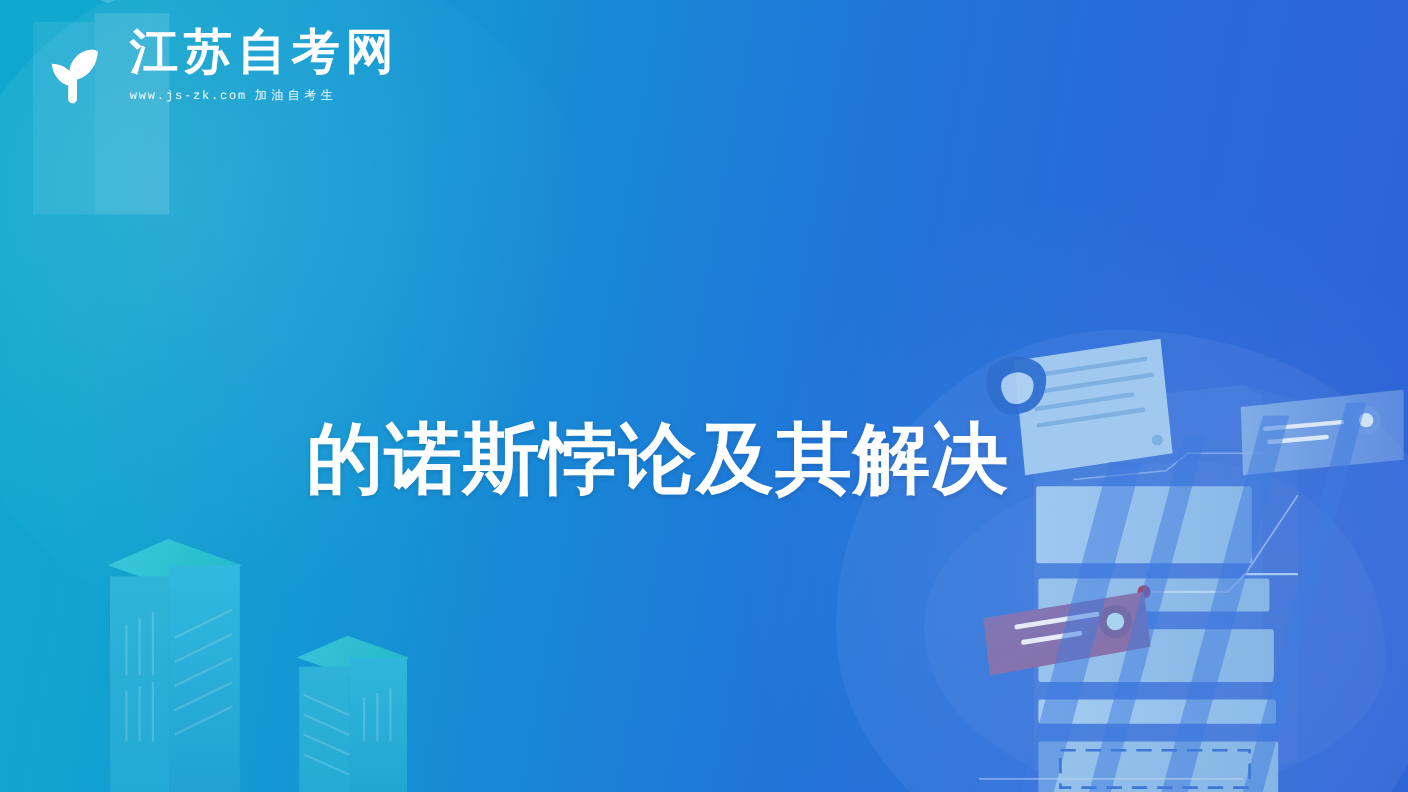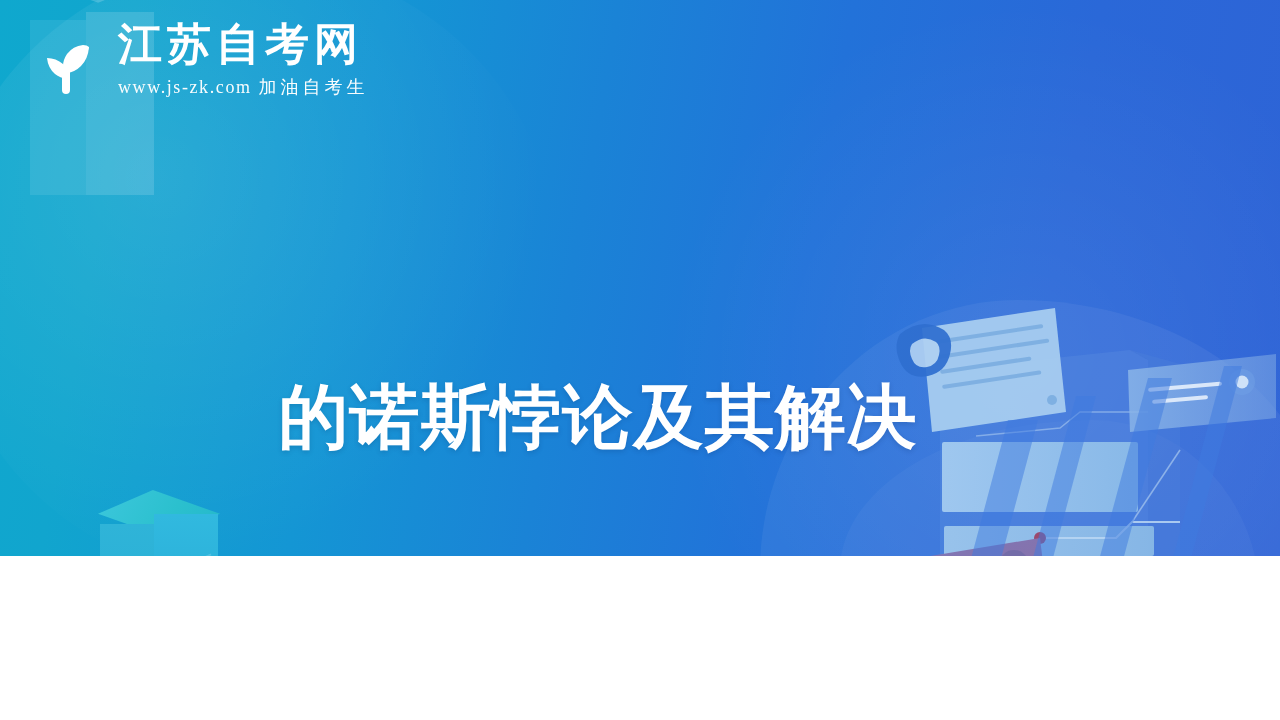--- a/index.html
+++ b/index.html
@@ -4,21 +4,21 @@
 <title>江苏自考网</title>
 <style>
   html, body {
     margin: 0;
     padding: 0;
     background: #ffffff;
   }
   #stage {
     position: relative;
     width: 1280px;
-    height: 556px;
+    height: 720px;
     overflow: hidden;
     font-family: "Liberation Sans", "DejaVu Sans", sans-serif;
     background: linear-gradient(100deg,
         #0FA8CE 0%,
         #11A5CE 10%,
         #1496D4 28%,
         #1A83D6 45%,
         #2272D9 62%,
         #2A68D8 80%,
         #2E63D6 100%);
@@ -144,25 +144,25 @@
   #logo-title {
     color: #ffffff;
     font-size: 44px;
     font-weight: 700;
     letter-spacing: 5px;
     line-height: 1.08;
     font-family: "DejaVu Sans", "Liberation Sans", sans-serif;
   }
   #logo-sub {
     color: #ffffff;
-    font-size: 18px;
+    font-size: 11px;
     letter-spacing: 1.6px;
     margin-top: 7px;
     opacity: 0.97;
-    font-family: Liberation Serif, serif;
+    font-family: Liberation Mono, monospace;
   }
   #logo-sub .cn { letter-spacing: 4px; margin-left: 7px; }
 
   
   #illustration {
     position: absolute;
     left: 880px; top: 300px;
     width: 400px; height: 420px;
     pointer-events: none;
   }

